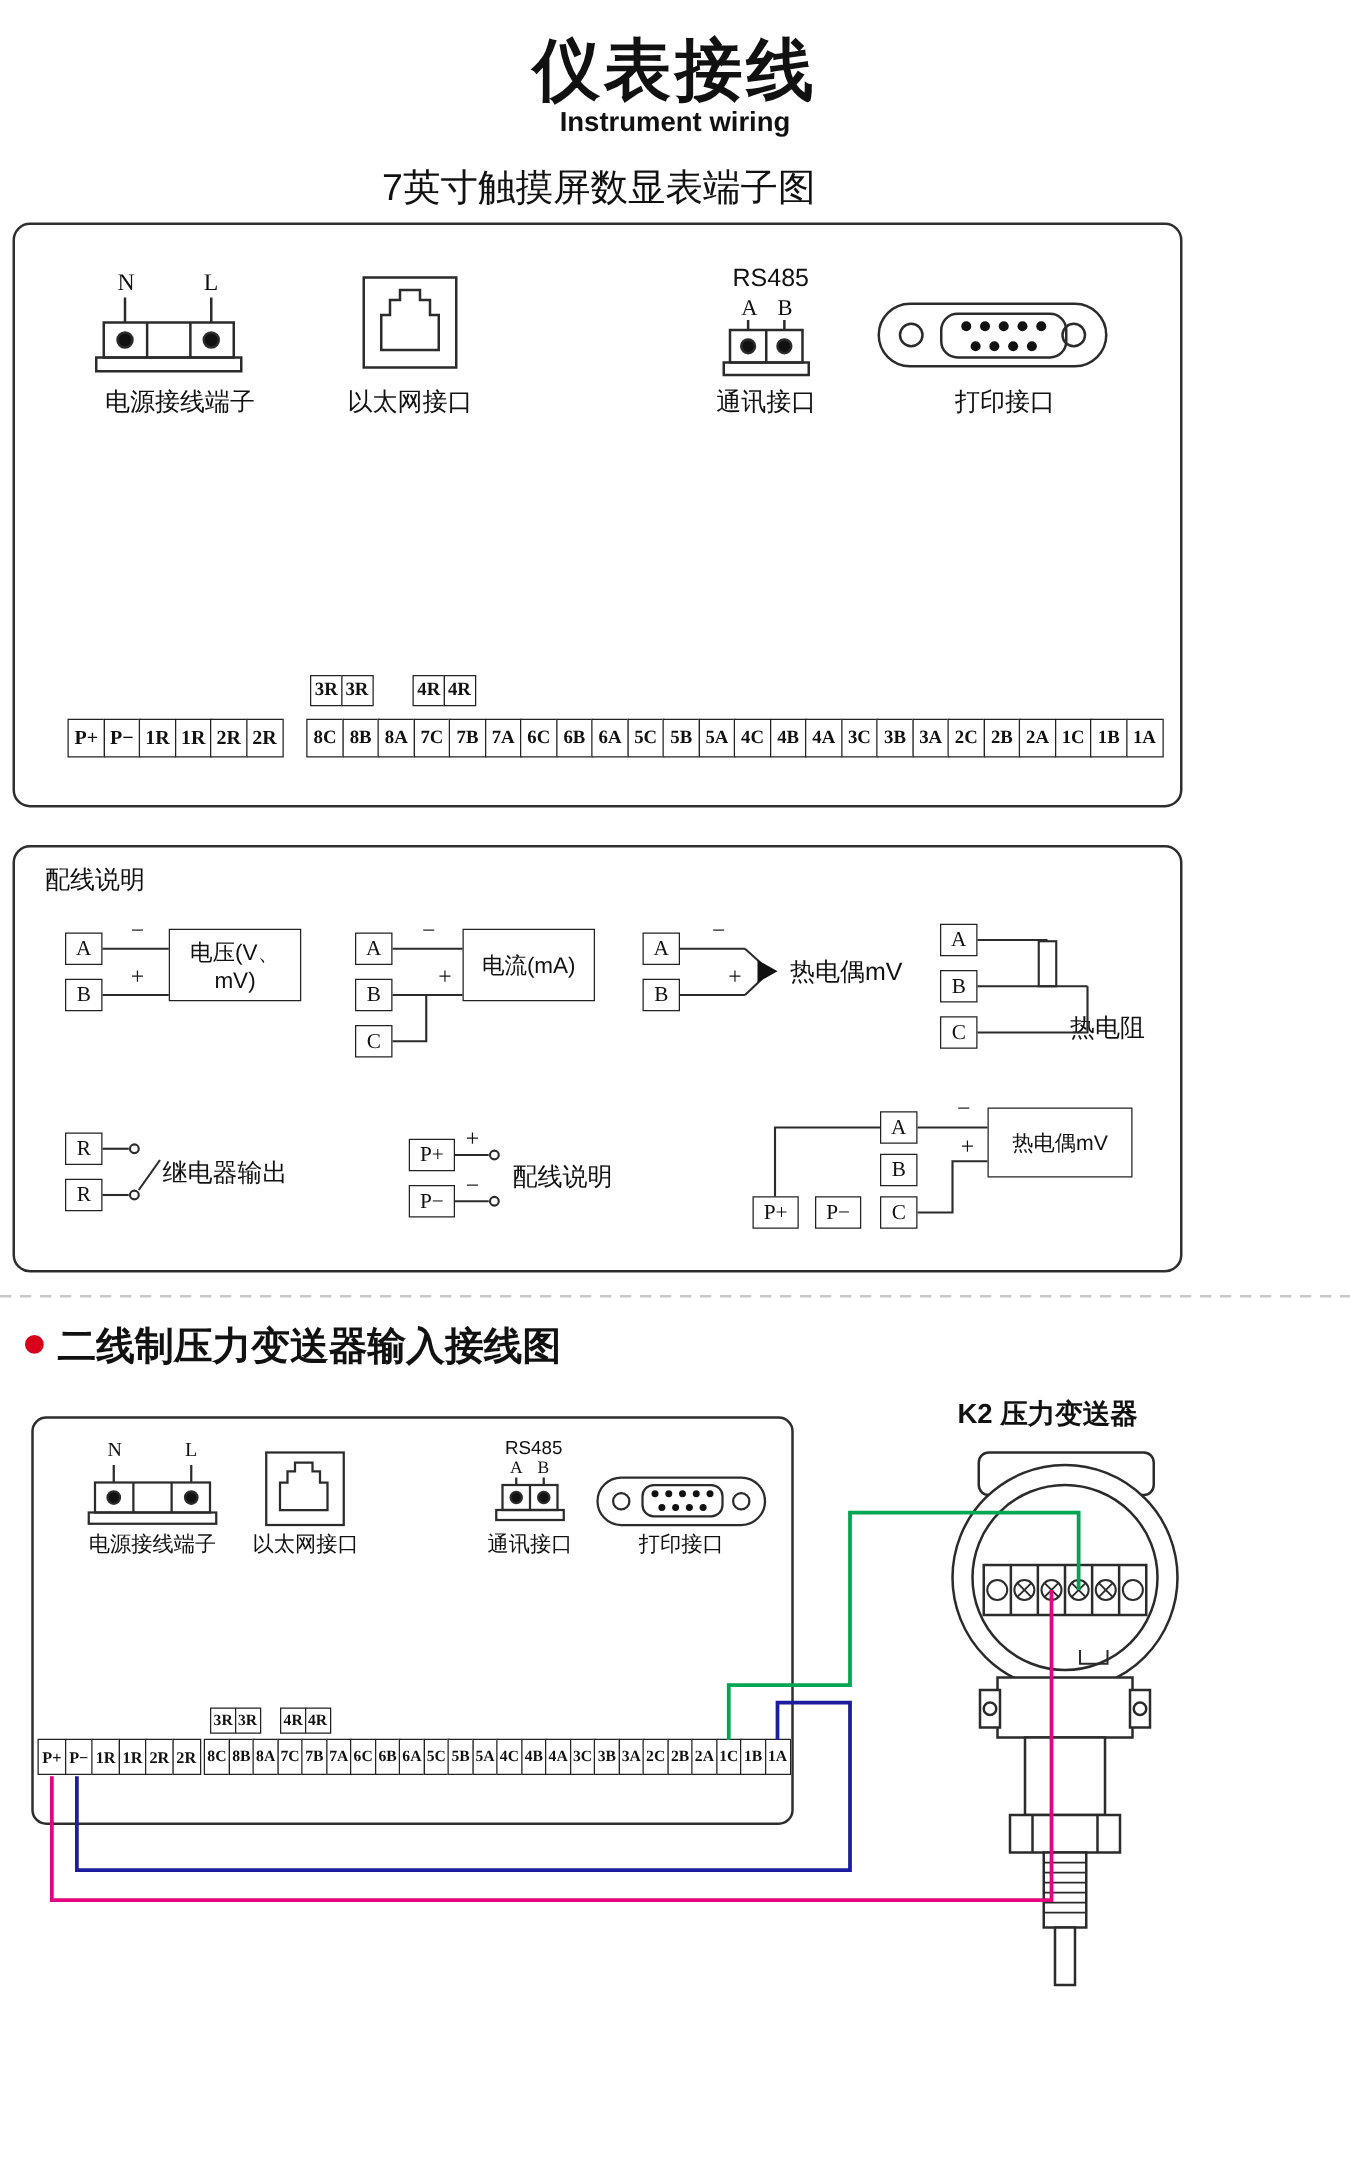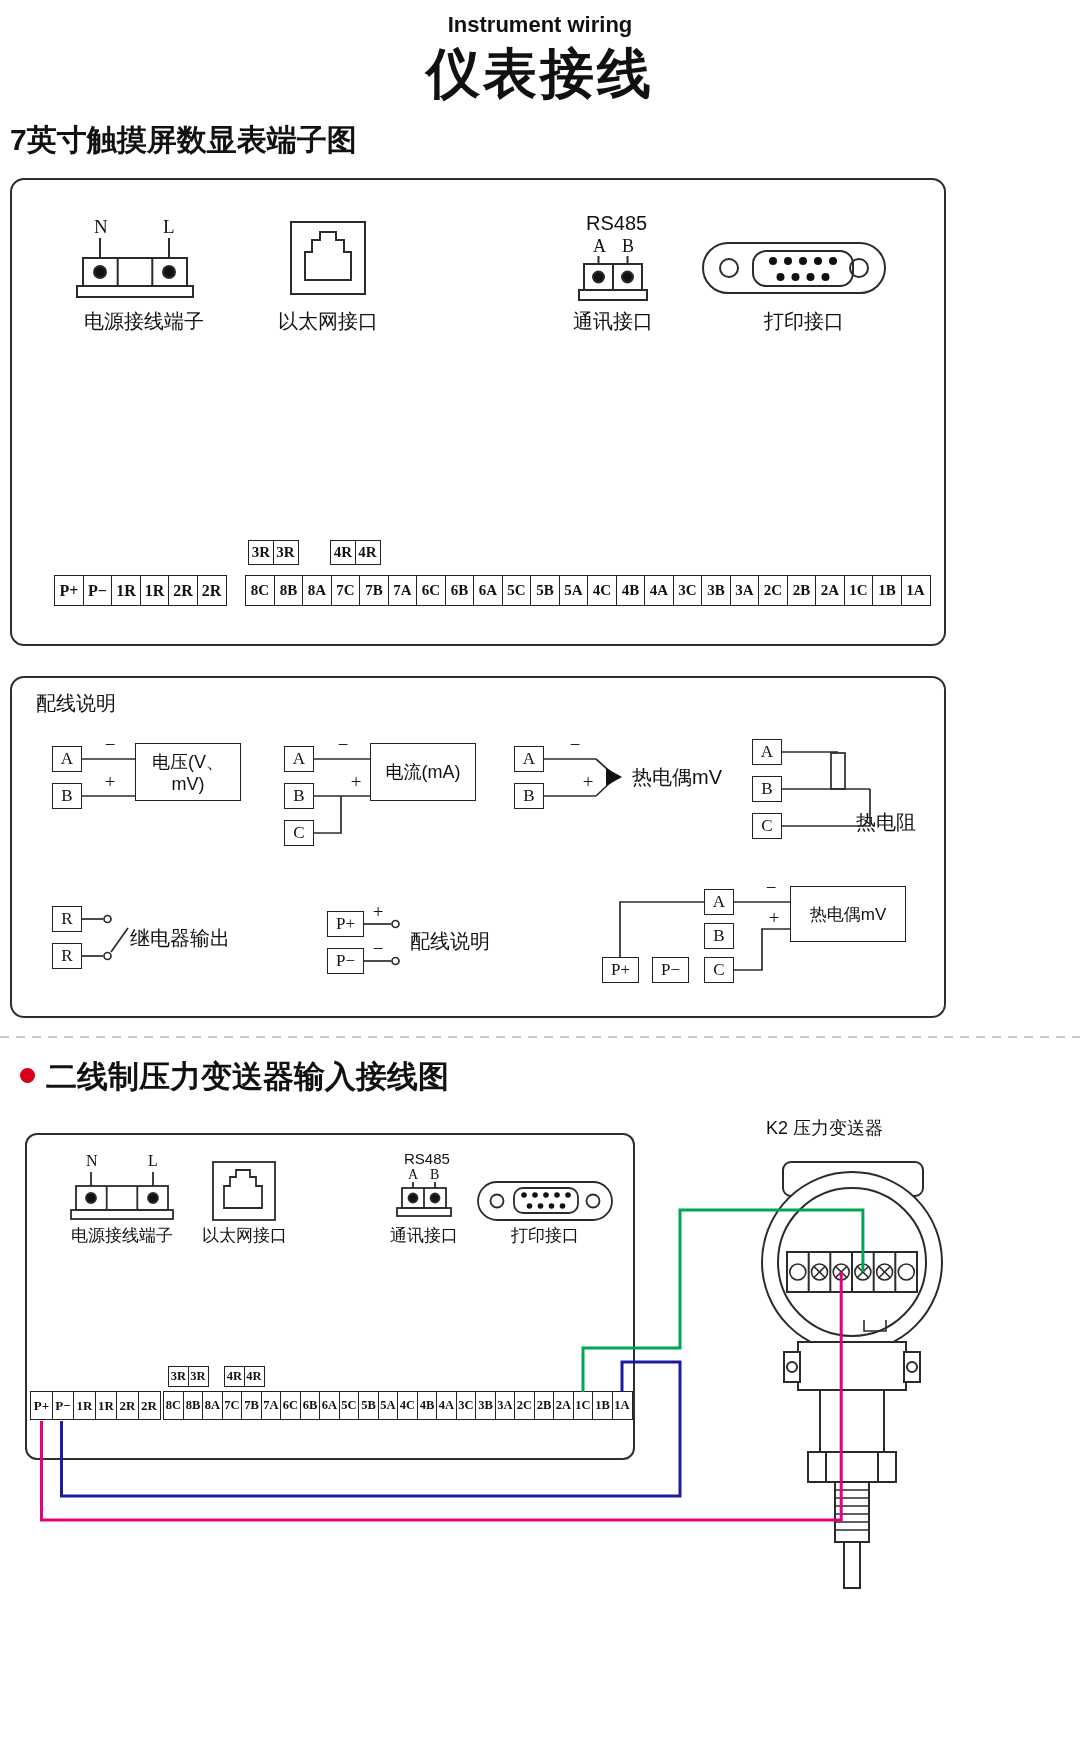--- a/index.html
+++ b/index.html
@@ -26,25 +26,25 @@
         justify-content:center;font-family:"Liberation Serif",serif;font-size:17px}
   .cbox{position:absolute;border:1.6px solid #222;background:#fff;display:flex;align-items:center;
         justify-content:center;text-align:center}
   .sign{position:absolute;font-family:"Liberation Serif",serif;font-size:19px;width:16px;text-align:center}
   svg{position:absolute;left:0;top:0;pointer-events:none}
 </style>
 </head>
 <body>
 
 <div class="abs" style="left:0;top:20px;width:1080px;text-align:center">
+  <div style="font-size:54px;font-weight:700;letter-spacing:3px">仪表接线</div>
   <div style="font-size:22px;font-weight:600;margin-top:-8px">Instrument wiring</div>
-  <div style="font-size:54px;font-weight:700;letter-spacing:3px">仪表接线</div>
-</div>
-
-<div class="abs" style="left:10px;top:120px;width:938px;text-align:left;font-size:30px;font-weight:700">7英寸触摸屏数显表端子图</div>
+</div>
+
+<div class="abs" style="left:10px;top:130px;width:938px;text-align:center;font-size:30px;font-weight:400">7英寸触摸屏数显表端子图</div>
 
 <div class="box" style="left:10px;top:178px;width:936px;height:468px"></div>
 
 <span class="letter" style="left:94px;top:216px;font-size:19px">N</span>
 <span class="letter" style="left:163px;top:216px;font-size:19px">L</span>
 <div class="lbl" style="left:84px;top:308px">电源接线端子</div>
 
 <div class="lbl" style="left:278px;top:308px">以太网接口</div>
 
 <div class="lbl" style="left:586px;top:212px">RS485</div>
@@ -197,21 +197,21 @@
     <div class="cell">3B</div>
     <div class="cell">3A</div>
     <div class="cell">2C</div>
     <div class="cell">2B</div>
     <div class="cell">2A</div>
     <div class="cell">1C</div>
     <div class="cell">1B</div>
     <div class="cell">1A</div>
 </div>
 
-<div class="abs" style="left:766px;top:1116px;font-size:18px;font-weight:400;white-space:nowrap">K2 压力变送器</div>
+<div class="abs" style="left:766px;top:1116px;font-size:22px;font-weight:700;white-space:nowrap">K2 压力变送器</div>
 <span class="sign" style="left:811px;top:1296px;font-weight:700">+</span>
 <span class="sign" style="left:833px;top:1296px;font-weight:700">−</span>
 <span class="sign" style="left:855px;top:1296px;font-weight:700">+</span>
 <span class="sign" style="left:877px;top:1296px;font-weight:700">−</span>
 <span class="sign" style="left:811px;top:1318px;font-size:17px">A</span>
 <span class="sign" style="left:833px;top:1318px;font-size:17px">B</span>
 <span class="sign" style="left:867px;top:1318px;font-size:17px">A</span>
 
 <svg width="1080" height="1742" viewBox="0 0 1080 1742">
   <g stroke="#2b2b2b" stroke-width="2" fill="none">

